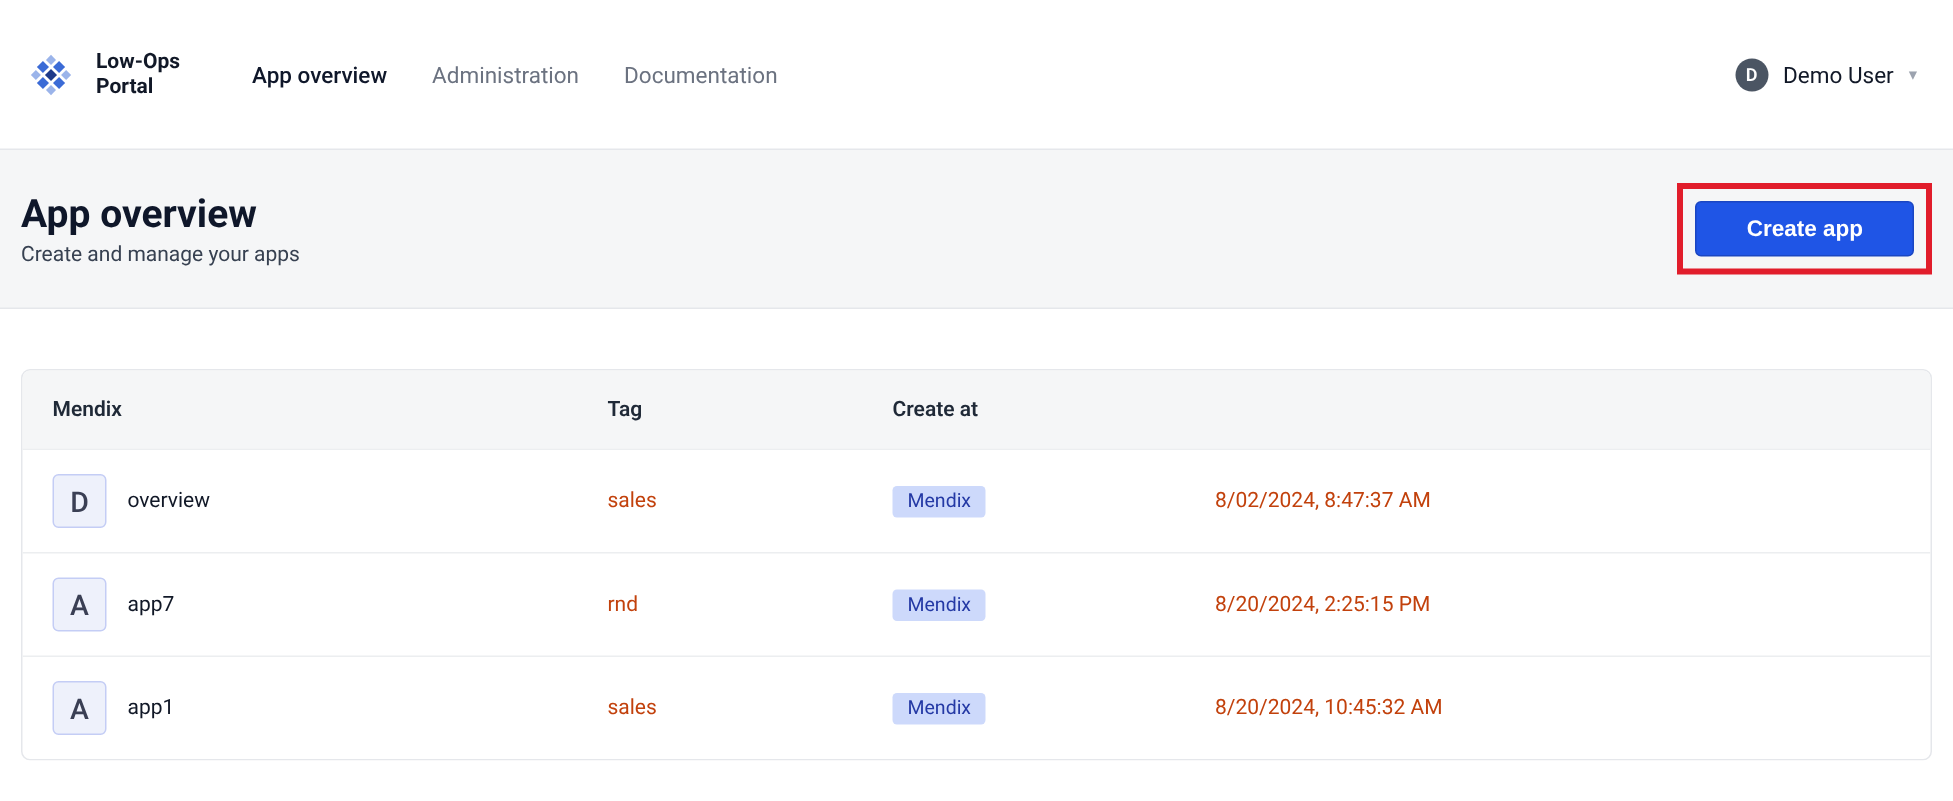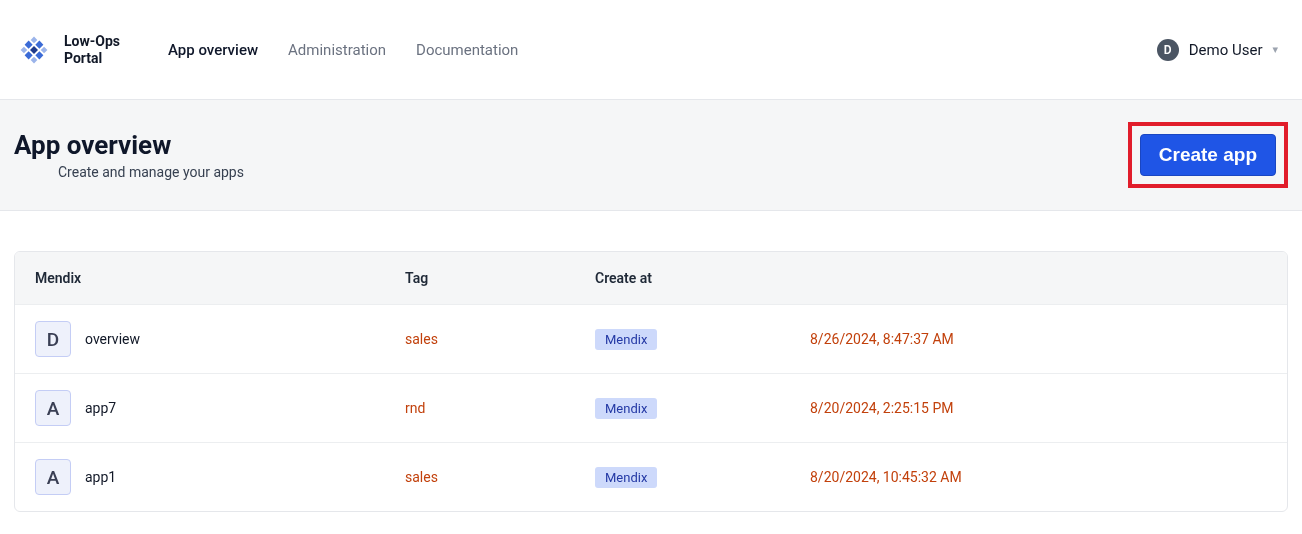--- a/index.html
+++ b/index.html
@@ -50,35 +50,35 @@
   
   .page-header {
     background: #f5f6f7;
     border-bottom: 1px solid #e5e7eb;
     display: flex;
     align-items: center;
     justify-content: space-between;
     padding: 22px 14px 22px 14px;
   }
   .page-header-title { font-size: 26px; font-weight: 700; color: #0f172a; }
-  .page-header-sub { font-size: 14px; color: #374151; margin-top: 4px; margin-left: 44px; }
+  .page-header-sub { font-size: 14px; color: #374151; margin-top: 4px; }
 
   .highlight-box {
     border: 4px solid #e11d2b;
     padding: 8px;
     display: inline-flex;
   }
   .btn-primary {
     background: #1f55e6;
     color: #fff;
     border: 1px solid #1a46c2;
     border-radius: 4px;
-    font-size: 19px;
+    font-size: 15px;
     font-weight: 600;
-    padding: 9px 18px;
+    padding: 9px 33px;
     cursor: pointer;
   }
 
   
   .table-wrap { padding: 40px 14px 0 14px; }
   .tbl {
     width: 100%;
     border: 1px solid #e5e7eb;
     border-radius: 6px;
     overflow: hidden;
@@ -180,21 +180,21 @@
 
     <div class="trow">
       <div class="name-cell">
         <div class="row-avatar">D</div>
         <span>overview</span>
       </div>
       <div class="tenant-cell">sales</div>
       <div>
         <span class="tag-badge">Mendix</span>
       </div>
-      <div class="date-cell">8/26/2024, 8:47:37 AM</div>
+      <div class="date-cell">8/02/2024, 8:47:37 AM</div>
     </div>
 
     <div class="trow">
       <div class="name-cell">
         <div class="row-avatar">A</div>
         <span>app7</span>
       </div>
       <div class="tenant-cell">rnd</div>
       <div>
         <span class="tag-badge">Mendix</span>

